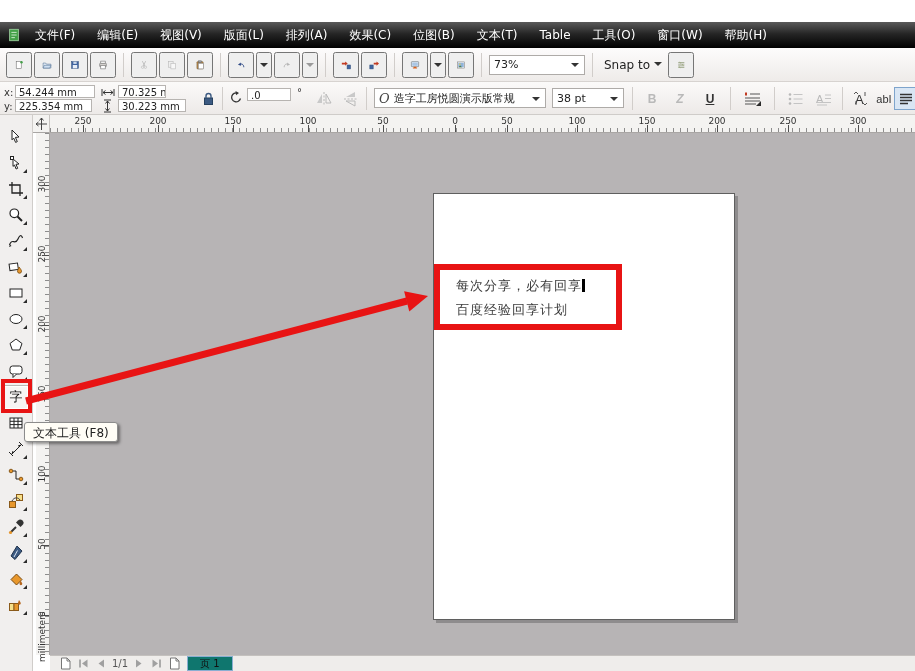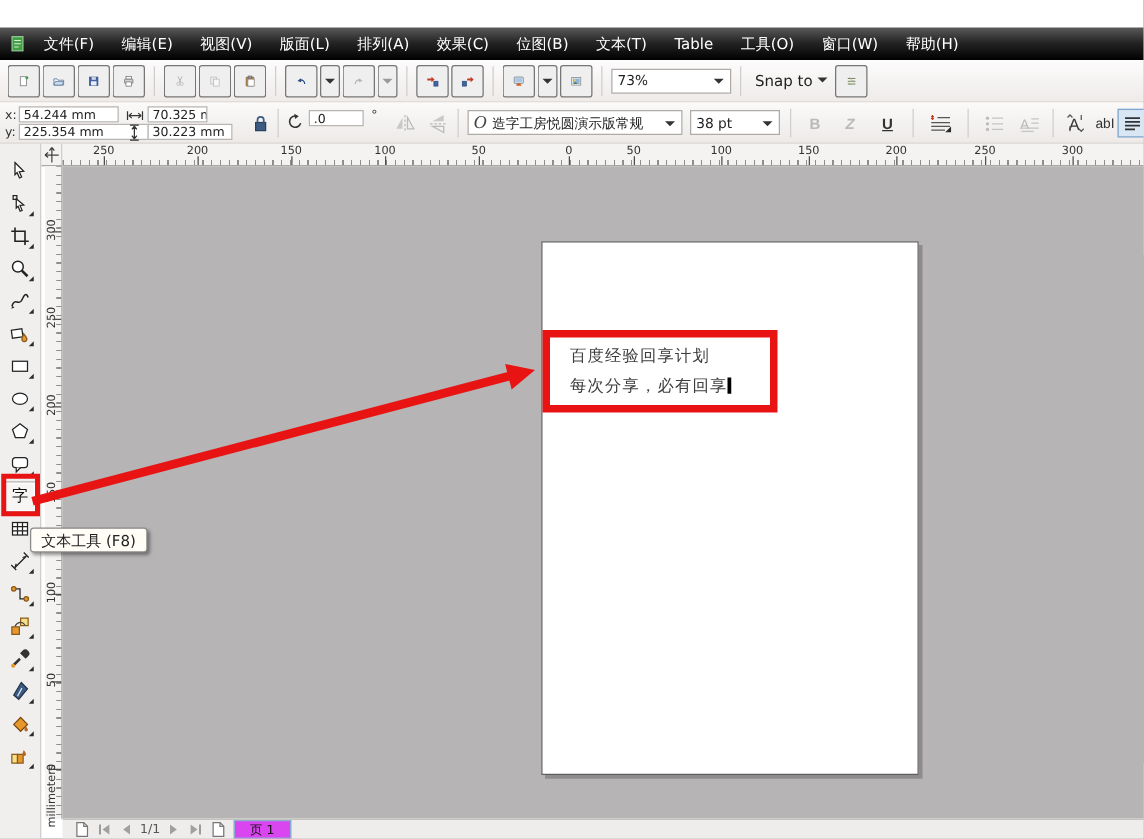--- a/index.html
+++ b/index.html
@@ -87,21 +87,21 @@
     border:4px solid #e81414;z-index:30;}
   .arrow-overlay{position:absolute;left:0;top:0;width:915px;height:671px;z-index:45;pointer-events:none;}
   .tooltip{position:absolute;left:24px;top:422px;height:20px;box-sizing:border-box;padding:2px 8px;
     background:#fffdf6;border:1px solid #8c8c8c;border-radius:3px;font-size:12px;color:#222;
     box-shadow:2px 2px 3px rgba(0,0,0,.4);z-index:50;white-space:nowrap;}
   
   .pagebar{position:absolute;left:50px;top:655px;width:865px;height:16px;box-sizing:border-box;
     background:#efedeb;border-top:1px solid #c4c1be;display:flex;align-items:center;gap:7px;
     padding-left:10px;font-size:10px;color:#555;}
   .pbicon{display:flex;align-items:center;flex:none;}
-  .ptab{background:#d946ef;border:1px solid #8aaed2;padding:0 12px;height:13px;display:flex;
+  .ptab{background:#0f766e;border:1px solid #8aaed2;padding:0 12px;height:13px;display:flex;
     align-items:center;font-size:10px;color:#111;flex:none;}
   svg{display:block;}
 </style>
 </head>
 <body>
 
 <div id="app">
 
 
   <div class="menubar">
@@ -244,21 +244,21 @@
             <path d="M6.5 3.2l2.2 3.4M11 7.2l2.2 3.4M5.5 11.2l2.2 3.4" stroke="#9aa87b"></path>
           </g>
         </svg>
       </button>
   </div>
 
   <div class="propbar">
     <span class="plabel" style="left:4px;top:5px">x:</span>
     <span class="pfield" style="left:15px;top:3px;width:80px">54.244 mm</span>
     <span class="plabel" style="left:4px;top:19px">y:</span>
-    <span class="pfield" style="left:15px;top:17px;width:104px">225.354 mm</span>
+    <span class="pfield" style="left:15px;top:17px;width:77px">225.354 mm</span>
     <span class="picon" style="left:101px;top:6px">
         <svg width="14" height="9" viewBox="0 0 14 9">
           <path d="M1 1v7M13 1v7M2 4.5h10M2 4.5l2.5-2M2 4.5l2.5 2M12 4.5l-2.5-2M12 4.5l-2.5 2" stroke="#333" fill="none"></path>
         </svg>
       </span>
     <span class="pfield" style="left:118px;top:3px;width:48px">70.325 mm</span>
     <span class="picon" style="left:103px;top:17px">
         <svg width="9" height="14" viewBox="0 0 9 14">
           <path d="M1 1h7M1 13h7M4.5 2v10M4.5 2l-2 2.5M4.5 2l2 2.5M4.5 12l-2-2.5M4.5 12l2-2.5" stroke="#333" fill="none"></path>
         </svg>
@@ -396,22 +396,22 @@
         <span class="vtick" style="top: 412px;"></span>
         <span class="vlabel" style="top: 476px;">0</span>
         <span class="vtick" style="top: 482px;"></span>
       </div>
   </div>
   <span class="units">millimeters</span>
 
   <div class="workspace">
     <div class="page"></div>
     <div class="doc-text">
+      <div><span>每次分享，必有回享</span><span class="caret"></span></div>
       <div>百度经验回享计划</div>
-      <div><span>每次分享，必有回享</span><span class="caret"></span></div>
     </div>
     <div class="red-rect"></div>
   </div>
 
   <div class="toolbox">
     <button class="tool" style="top:10px">
         <svg width="16" height="16" viewBox="0 0 16 16">
           <path d="M4 1l7 7-3.6.4 1.9 4.2-1.7.8-1.9-4.3L4 10.8Z" fill="#fff" stroke="#222"></path>
         </svg>
       </button>

